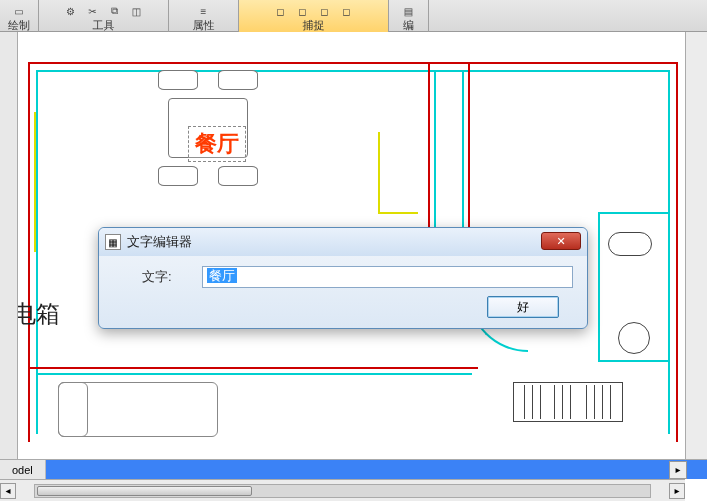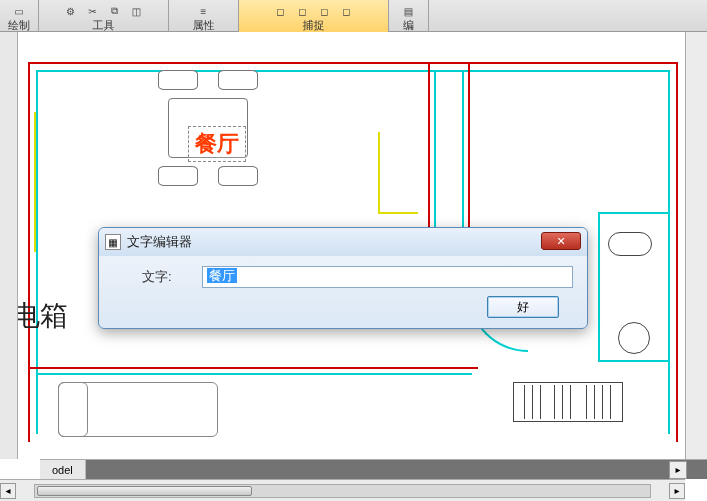--- a/index.html
+++ b/index.html
@@ -22,21 +22,21 @@
   .line-yellow { position:absolute; background:#dddd00; }
   .line-yellow-v { width:2px; }
   .line-yellow-h { height:2px; }
 
   .table-set { position:absolute; }
   .chair { width:40px; height:20px; border:1px solid #777; border-radius:6px/4px; position:absolute; background:#fff; }
   .table { width:80px; height:60px; border:1px solid #777; border-radius:4px; position:absolute; background:#fff; }
 
   .label-red { color:#ff3b00; font-size:22px; font-weight:bold; border:1px dashed #888; padding:2px 6px; position:absolute; background:rgba(255,255,255,0.2); }
   .label-black { position:absolute; font-size:18px; color:#222; }
-  .label-side { position:absolute; font-size:28px; color:#222; }
+  .label-side { position:absolute; font-size:24px; color:#222; }
 
   .book { position:absolute; border:1px solid #444; }
   .book span { position:absolute; width:1px; background:#444; top:2px; bottom:2px; }
 
   .sofa { position:absolute; border:1px solid #888; border-radius:6px; }
 
   
   .dialog { position:absolute; left:80px; top:195px; width:490px; height:102px; border:1px solid #5b8bb8; border-radius:6px; background:linear-gradient(#f2f6fb,#dce8f5); box-shadow:0 4px 14px rgba(0,0,0,0.35); }
   .dlg-title { height:28px; display:flex; align-items:center; padding:0 6px; background:linear-gradient(#e9f1fb,#cfe0f3); border-radius:6px 6px 0 0; position:relative; }
   .dlg-icon { width:16px; height:16px; background:#fff; border:1px solid #888; margin-right:6px; display:flex; align-items:center; justify-content:center; font-size:10px; }
@@ -44,21 +44,21 @@
   .dlg-close { position:absolute; right:6px; top:4px; width:40px; height:18px; background:linear-gradient(#e06a5a,#b62e1f); border:1px solid #7a1a10; border-radius:3px; color:#fff; font-size:11px; display:flex; align-items:center; justify-content:center; cursor:pointer; }
   .dlg-body { padding:10px 14px 6px; }
   .dlg-row { display:flex; align-items:center; margin-bottom:8px;margin-left:29px; }
   .dlg-label { width:60px; font-size:13px; color:#333; }
   .dlg-input { flex:1; height:22px; border:1px solid #8aa8c8; background:#fff; padding:0 4px; font-size:13px; color:#000; }
   .dlg-input .sel { background:#3399ff; color:#fff; padding:0 2px; }
   .dlg-buttons { display:flex; justify-content:flex-end; gap:10px; padding-right:14px; }
   .dlg-btn { width:72px; height:22px; border:1px solid #7f9db9; background:linear-gradient(#f8faff,#e2ecf7); font-size:12px; display:flex; align-items:center; justify-content:center; cursor:pointer; border-radius:2px; }
   .dlg-btn.primary { border-color:#3c7fb1; box-shadow:inset 0 0 0 1px #aad4f0; }
 
-  .tab-bar { position:absolute; left:0; right:0; bottom:22px; height:20px; background:#737373; border-top:1px solid #aaa; display:flex; align-items:center;margin-left:40px; }
+  .tab-bar { position:absolute; left:0; right:0; bottom:22px; height:20px; background:#3b82f6; border-top:1px solid #aaa; display:flex; align-items:center; }
   .tab { padding:0 12px; height:20px; display:flex; align-items:center; font-size:11px; border-right:1px solid #bbb; background:#e8e8e8; }
   .tab-arrow { width:18px; height:18px; border:1px solid #999; background:#eee; margin-left:auto; margin-right:20px; display:flex; align-items:center; justify-content:center; font-size:10px; }
 
   .scroll-h { position:absolute; left:0; right:22px; bottom:0; height:22px; background:#ececec; border-top:1px solid #aaa; display:flex; align-items:center; }
   .scroll-h .track { flex:1; height:14px; background:#d8d8d8; border:1px solid #aaa; margin:0 18px; position:relative; }
   .scroll-h .thumb { position:absolute; left:2px; top:1px; bottom:1px; width:35%; background:linear-gradient(#f0f0f0,#cacaca); border:1px solid #888; border-radius:2px; }
   .scroll-h .arrow { width:16px; height:16px; border:1px solid #999; background:#eee; display:flex; align-items:center; justify-content:center; font-size:10px; }
 
   .scroll-v { position:absolute; right:0; top:32px; bottom:22px; width:22px; background:#ececec; border-left:1px solid #aaa; }
 

